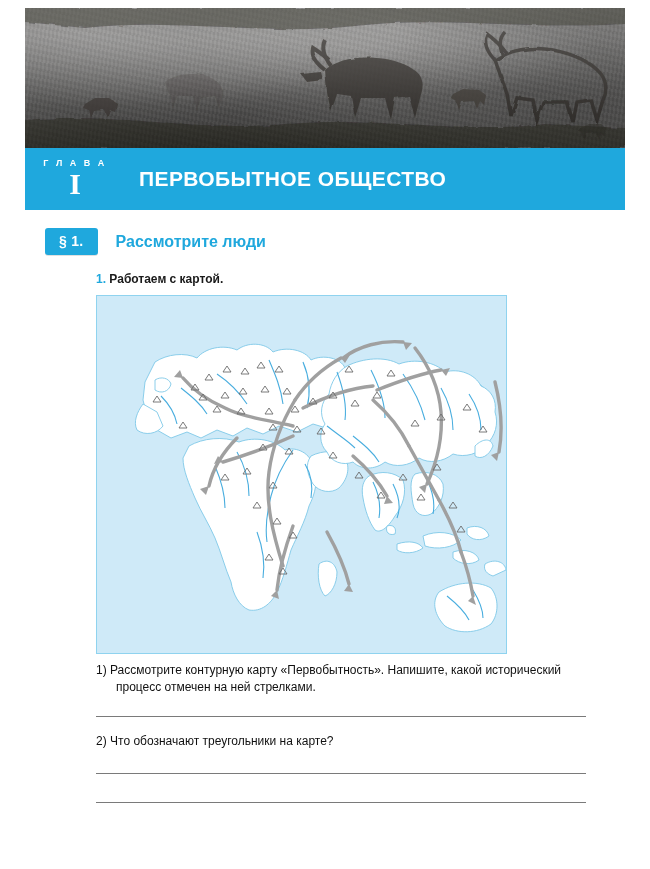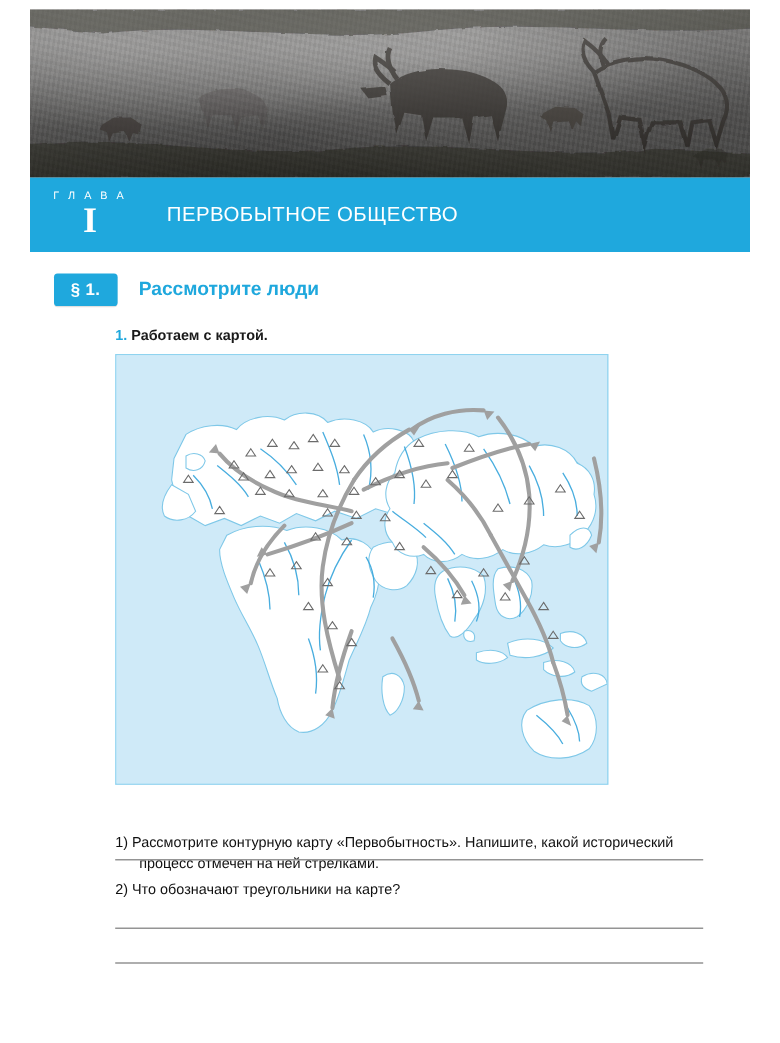--- a/index.html
+++ b/index.html
@@ -63,35 +63,35 @@
   }
   .chapter-word {
     width: 100px;
     text-align: center;
     color: #ffffff;
     line-height: 1.05;
   }
   .chapter-word .w {
     font-size: 9px;
     letter-spacing: 2.5px;
-    font-weight: 400;
+    font-weight: 700;
     display: block;
     margin-bottom: 1px;
   }
   .chapter-word .num {
     font-size: 30px;
     font-weight: 700;
     font-family: "Liberation Serif", serif;
     display: block;
     line-height: 1;
   }
   .chapter-title {
     color: #ffffff;
-    font-size: 17px;
-    font-weight: 400;
+    font-size: 21px;
+    font-weight: 700;
     letter-spacing: .4px;
     margin-left: 14px;
   }
 
   
   .para-head {
     position: absolute;
     left: 45px;
     top: 228px;
     display: flex;
@@ -142,21 +142,21 @@
   }
   .map-frame svg { display: block; }
 
   
   .question {
     position: absolute;
     font-size: 12px;
     color: #111111;
     line-height: 1.45;
   }
-  .q1 { left: 96px; top: 662px; width: 490px; margin-top: 32px; }
+  .q1 { left: 96px; top: 662px; width: 490px; }
   .q2 { left: 96px; top: 733px; width: 490px; }
   .q-indent { display: block; padding-left: 20px; text-indent: -20px; }
 
   .rule {
     position: absolute;
     left: 96px;
     width: 490px;
     height: 1px;
     background: #7a7a7a;
   }

